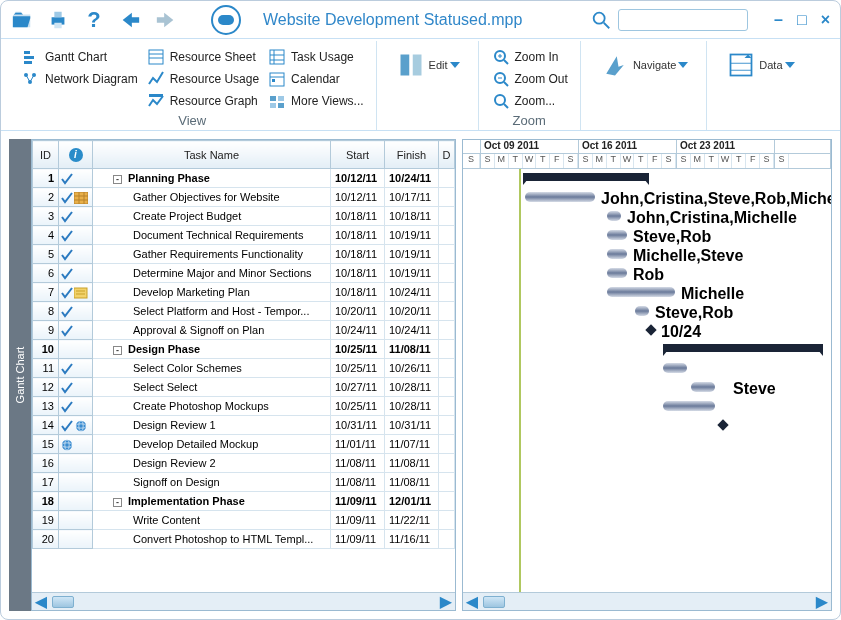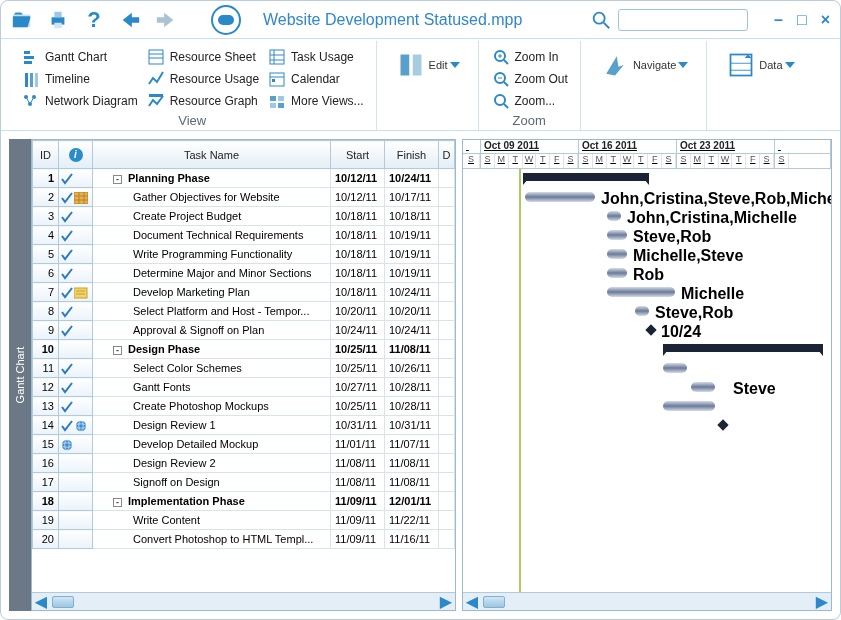--- a/index.html
+++ b/index.html
@@ -52,21 +52,21 @@
   .taskname.l2 { padding-left:40px; }
   .expand-box { display:inline-block; width:9px; height:9px; border:1px solid #888; font-size:9px; line-height:7px; text-align:center; margin-right:6px; color:#444; }
   .bold td { font-weight:bold; }
 
   .hscroll { height:18px; background:#e4eef6; border-top:1px solid #b3cada; display:flex; align-items:center; }
   .hscroll .arrow { width:18px; height:16px; display:flex; align-items:center; justify-content:center; color:#2b88c9; }
   .hscroll .thumb { width:22px; height:12px; background:linear-gradient(#cfe6f6,#9dc5e0); border:1px solid #7eb0d0; border-radius:2px; margin-left:2px; }
   .hscroll .track { flex:1; }
 
   .timeline-header { display:flex; font-size:10px; border-bottom:1px solid #b3cada; background:#fff; }
-  .thcol { border-right:1px solid #b3cada;text-decoration:underline; }
+  .thcol { border-right:1px solid #b3cada; }
   .th-date { height:14px; border-bottom:1px solid #b3cada; padding:0 3px; font-weight:bold; color:#222; white-space:nowrap; }
   .th-days { display:flex; height:14px; }
   .th-day { width:14px; text-align:center; border-right:1px solid #d9e6ef; color:#555; font-size:9px; }
 
   .gantt-body { position:relative; flex:1; overflow:hidden; font-size:16px; font-weight:bold; }
   .gantt-row { position:relative; height:19px; }
   .bar { position:absolute; height:10px; top:4px; background:linear-gradient(#d5dbe6,#6a7a9a,#d5dbe6); border-radius:5px; }
   .summary-bar { position:absolute; height:8px; top:4px; background:#1a2436; }
   .summary-bar::before, .summary-bar::after { content:''; position:absolute; top:6px; width:0; height:0; border-top:6px solid #1a2436; }
   .summary-bar::before { left:0; border-right:5px solid transparent; }
@@ -137,30 +137,20 @@
                   <rect x="2" y="3" width="6" height="3" fill="#2b88c9"></rect>
                   <rect x="2" y="8" width="10" height="3" fill="#2b88c9"></rect>
                   <rect x="2" y="13" width="8" height="3" fill="#2b88c9"></rect>
                 </svg>
               </span>
               <span>Gantt Chart</span>
             </div>
             <div class="ritem">
               <span class="ric">
                 <svg viewBox="0 0 18 18">
-                  <rect x="3" y="3" width="3" height="14" fill="#2b88c9"></rect>
-                  <rect x="8" y="3" width="3" height="14" fill="#5aa0cc"></rect>
-                  <rect x="13" y="3" width="3" height="14" fill="#9ec9e6"></rect>
-                </svg>
-              </span>
-              <span>Timeline</span>
-            </div>
-            <div class="ritem">
-              <span class="ric">
-                <svg viewBox="0 0 18 18">
                   <circle cx="4" cy="5" r="2" fill="#2b88c9"></circle>
                   <circle cx="12" cy="5" r="2" fill="#2b88c9"></circle>
                   <circle cx="8" cy="12" r="2" fill="#2b88c9"></circle>
                   <line x1="4" y1="5" x2="8" y2="12" stroke="#2b88c9"></line>
                   <line x1="12" y1="5" x2="8" y2="12" stroke="#2b88c9"></line>
                 </svg>
               </span>
               <span>Network Diagram</span>
             </div>
           </div>
@@ -388,21 +378,21 @@
                 <td class="taskname l2">Document Technical Requirements</td>
                 <td>10/18/11</td>
                 <td>10/19/11</td>
                 <td></td>
               </tr>
               <tr>
                 <td class="idcell">5</td>
                 <td class="indcell"><svg class="checkmark" viewBox="0 0 12 12">
                     <path d="M1 6l3 4 7-9" fill="none" stroke="#2b7ac0" stroke-width="2"></path>
                   </svg></td>
-                <td class="taskname l2">Write Programming Functionality</td>
+                <td class="taskname l2">Gather Requirements Functionality</td>
                 <td>10/18/11</td>
                 <td>10/19/11</td>
                 <td></td>
               </tr>
               <tr>
                 <td class="idcell">6</td>
                 <td class="indcell"><svg class="checkmark" viewBox="0 0 12 12">
                     <path d="M1 6l3 4 7-9" fill="none" stroke="#2b7ac0" stroke-width="2"></path>
                   </svg></td>
                 <td class="taskname l2">Determine Major and Minor Sections</td>
@@ -460,21 +450,21 @@
                 <td class="taskname l2">Select Color Schemes</td>
                 <td>10/25/11</td>
                 <td>10/26/11</td>
                 <td></td>
               </tr>
               <tr>
                 <td class="idcell">12</td>
                 <td class="indcell"><svg class="checkmark" viewBox="0 0 12 12">
                     <path d="M1 6l3 4 7-9" fill="none" stroke="#2b7ac0" stroke-width="2"></path>
                   </svg></td>
-                <td class="taskname l2">Gantt Fonts</td>
+                <td class="taskname l2">Select Select</td>
                 <td>10/27/11</td>
                 <td>10/28/11</td>
                 <td></td>
               </tr>
               <tr>
                 <td class="idcell">13</td>
                 <td class="indcell"><svg class="checkmark" viewBox="0 0 12 12">
                     <path d="M1 6l3 4 7-9" fill="none" stroke="#2b7ac0" stroke-width="2"></path>
                   </svg></td>
                 <td class="taskname l2">Create Photoshop Mockups</td>

